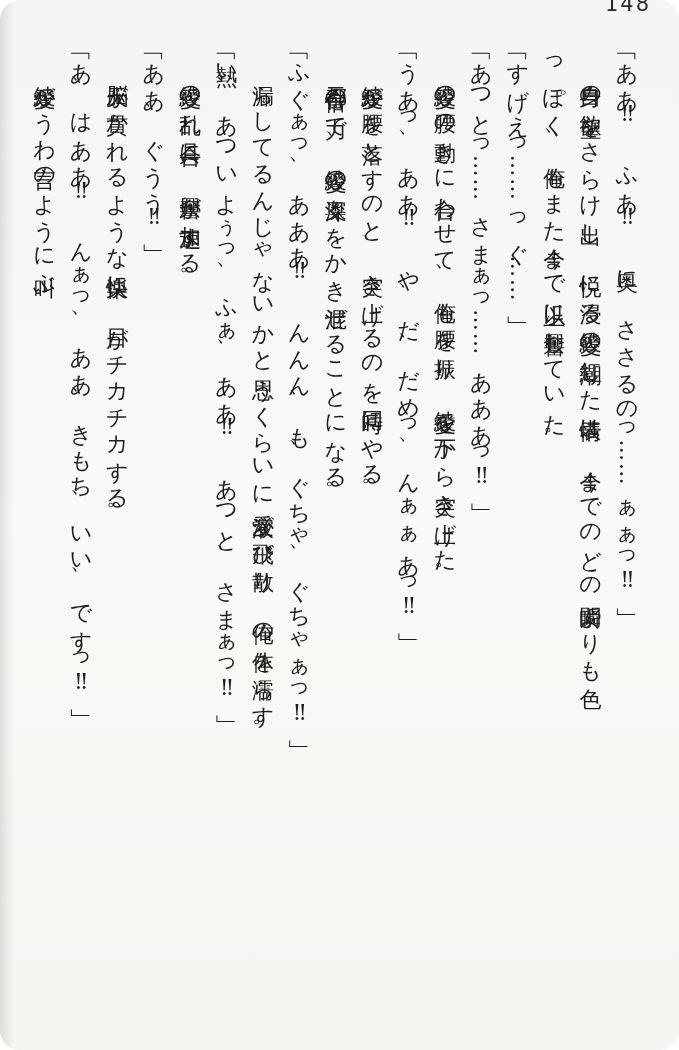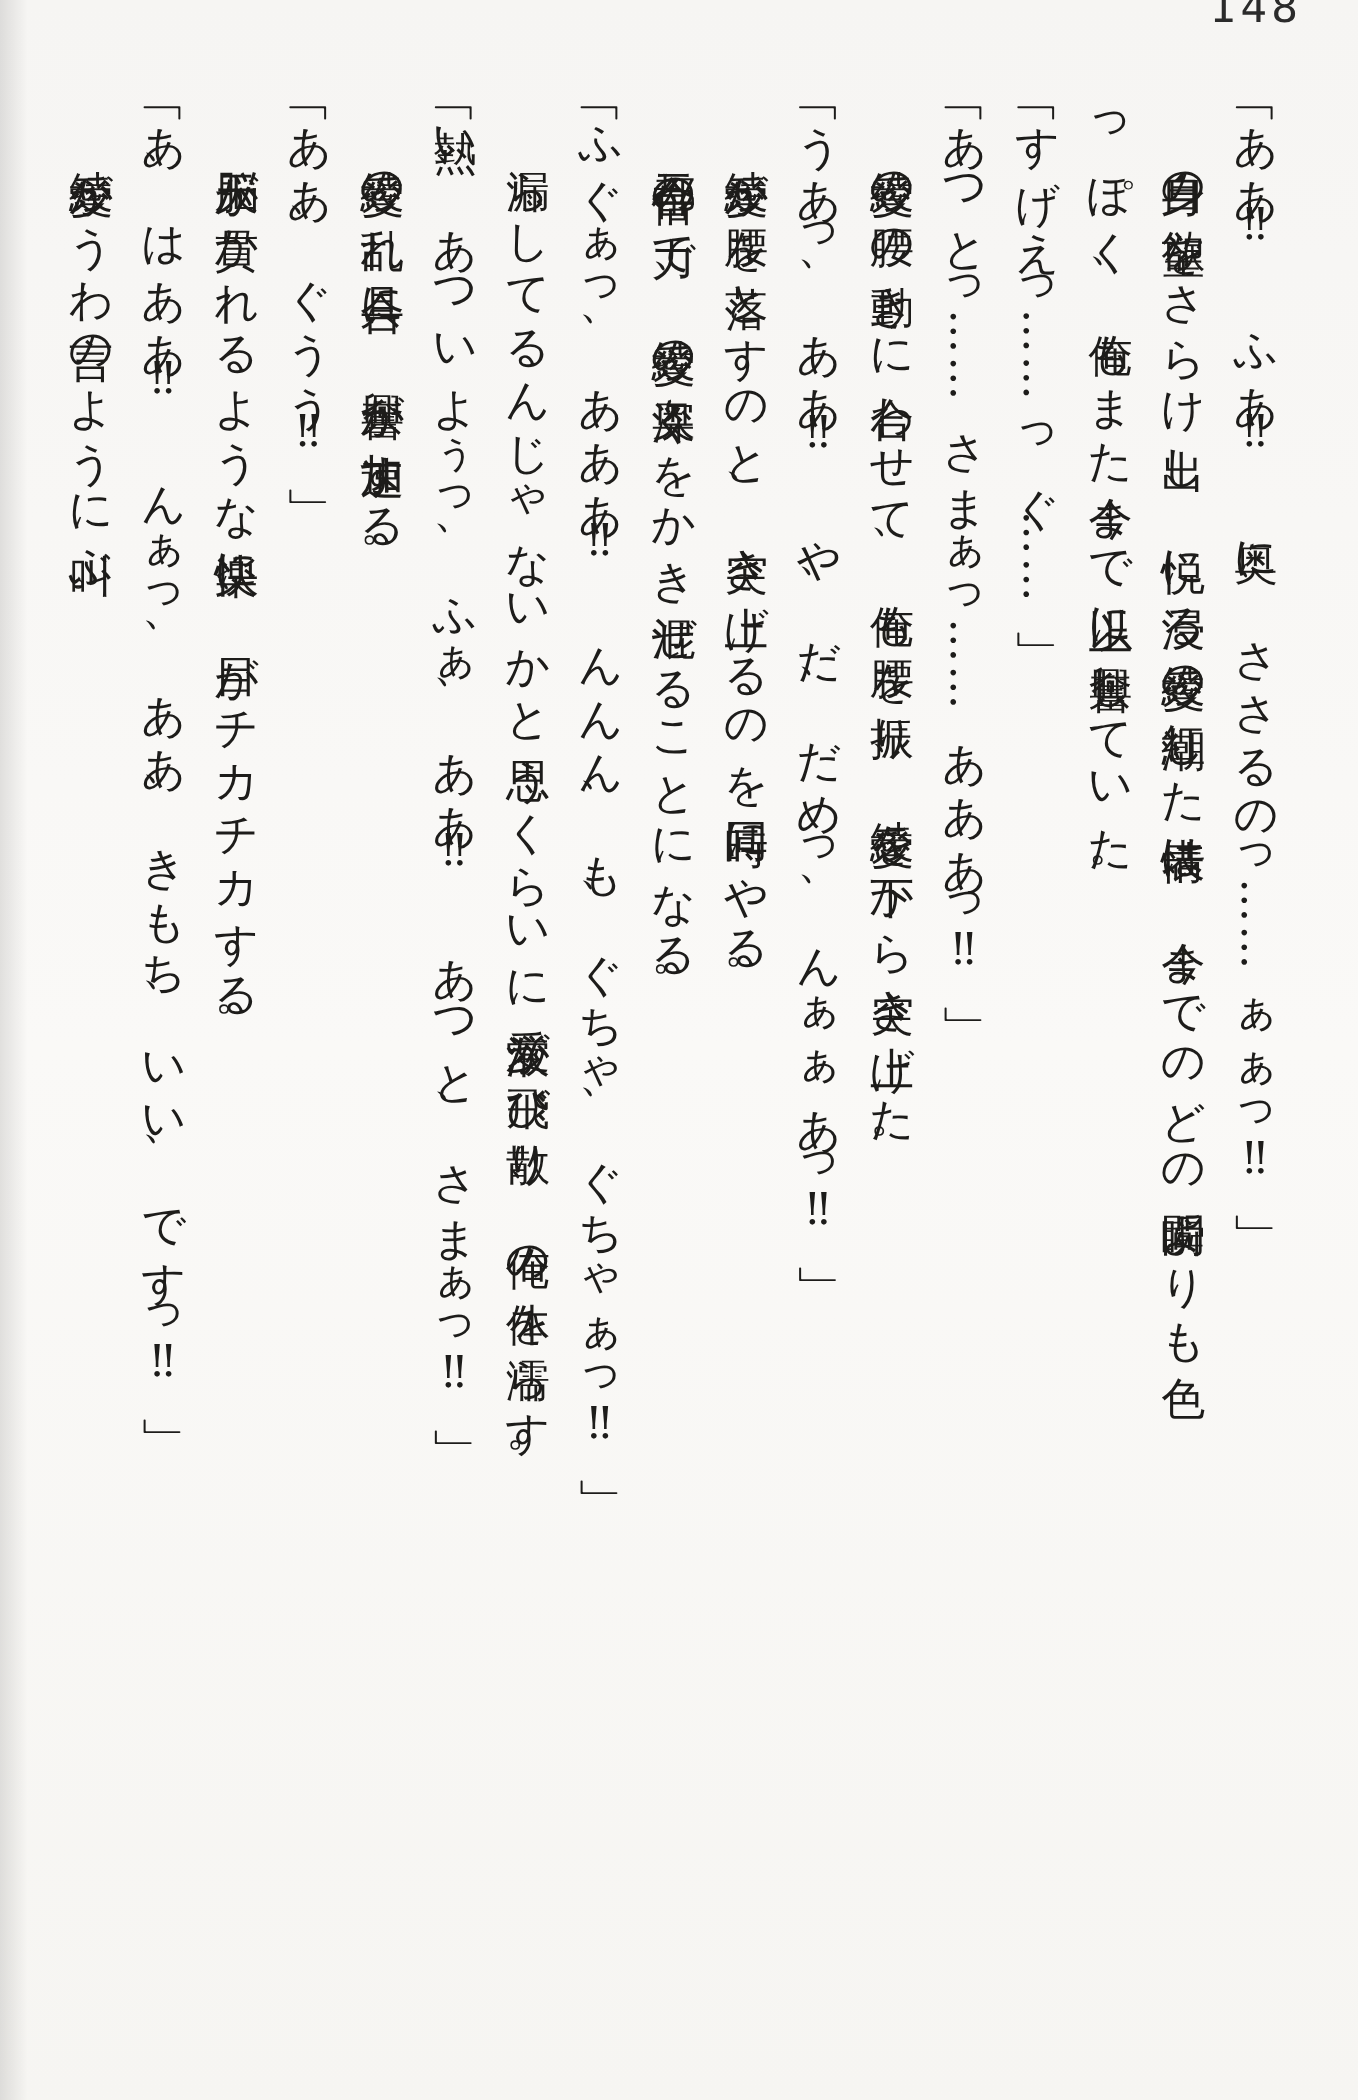--- a/index.html
+++ b/index.html
@@ -6,20 +6,21 @@
     margin: 0;
     padding: 0;
   }
   .page {
     position: relative;
     width: 679px;
     height: 1050px;
     background: linear-gradient(180deg, #f6f5f3 0%, #faf9f7 50%, #f6f5f2 100%);
     overflow: hidden;
     font-family: "DejaVu Serif", "Liberation Serif", serif;
+    border-radius: 20px;
   }
   .binding-shadow {
     position: absolute;
     left: 0;
     top: 0;
     width: 14px;
     height: 100%;
     background: linear-gradient(90deg, rgba(0,0,0,0.10), rgba(0,0,0,0));
     pointer-events: none;
   }

